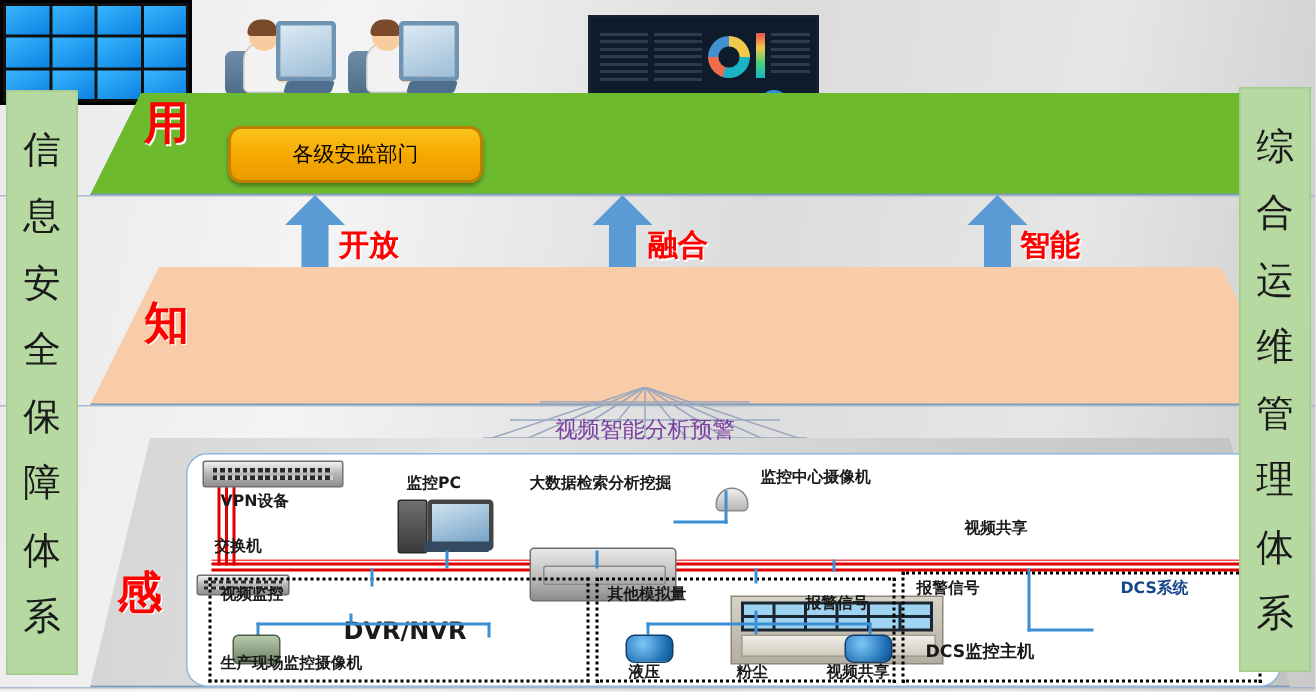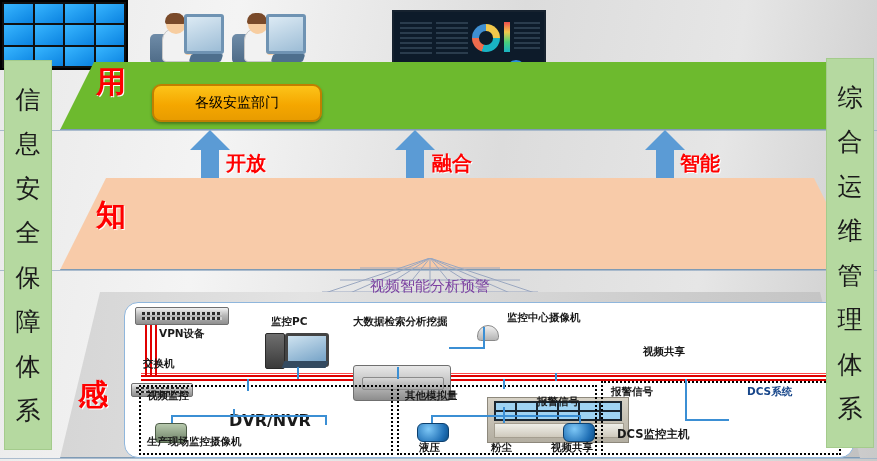--- a/index.html
+++ b/index.html
@@ -283,21 +283,21 @@
   <div id="panel">
 
     <div class="bus" style="left:16px;top:72px;width:690px;"></div>
     <div class="bus" style="left:16px;top:76px;width:690px;"></div>
     <div class="bus" style="left:16px;top:70px;width:690px;height:1px;background:#ff4d4d;"></div>
     <div class="bus" style="left:20px;top:8px;width:2px;height:66px;"></div>
     <div class="bus" style="left:25px;top:8px;width:2px;height:66px;"></div>
     <div class="bus" style="left:30px;top:8px;width:2px;height:66px;"></div>
 
     <div class="dev rack" style="left:10px;top:4px;width:92px;height:16px;"></div>
-    <div class="cap" style="left:22px;top:24px;margin-left:12px;">VPN设备</div>
+    <div class="cap" style="left:22px;top:24px;">VPN设备</div>
 
     <div class="dev rack" style="left:6px;top:62px;width:60px;height:12px;"></div>
     <div class="cap" style="left:18px;top:54px;">交换机</div>
 
     <div class="cap" style="left:146px;top:12px;">监控PC</div>
     <div class="dev pcbox" style="left:140px;top:30px;width:18px;height:34px;"></div>
     <div class="dev monitor" style="left:160px;top:30px;width:38px;height:28px;"></div>
     <div class="dev" style="left:158px;top:58px;width:44px;height:7px;background:#334a60;transform:skewX(-22deg);"></div>
     <div class="bluewire" style="left:172px;top:64px;width:2px;height:12px;background:#3b8fd4;"></div>
 

